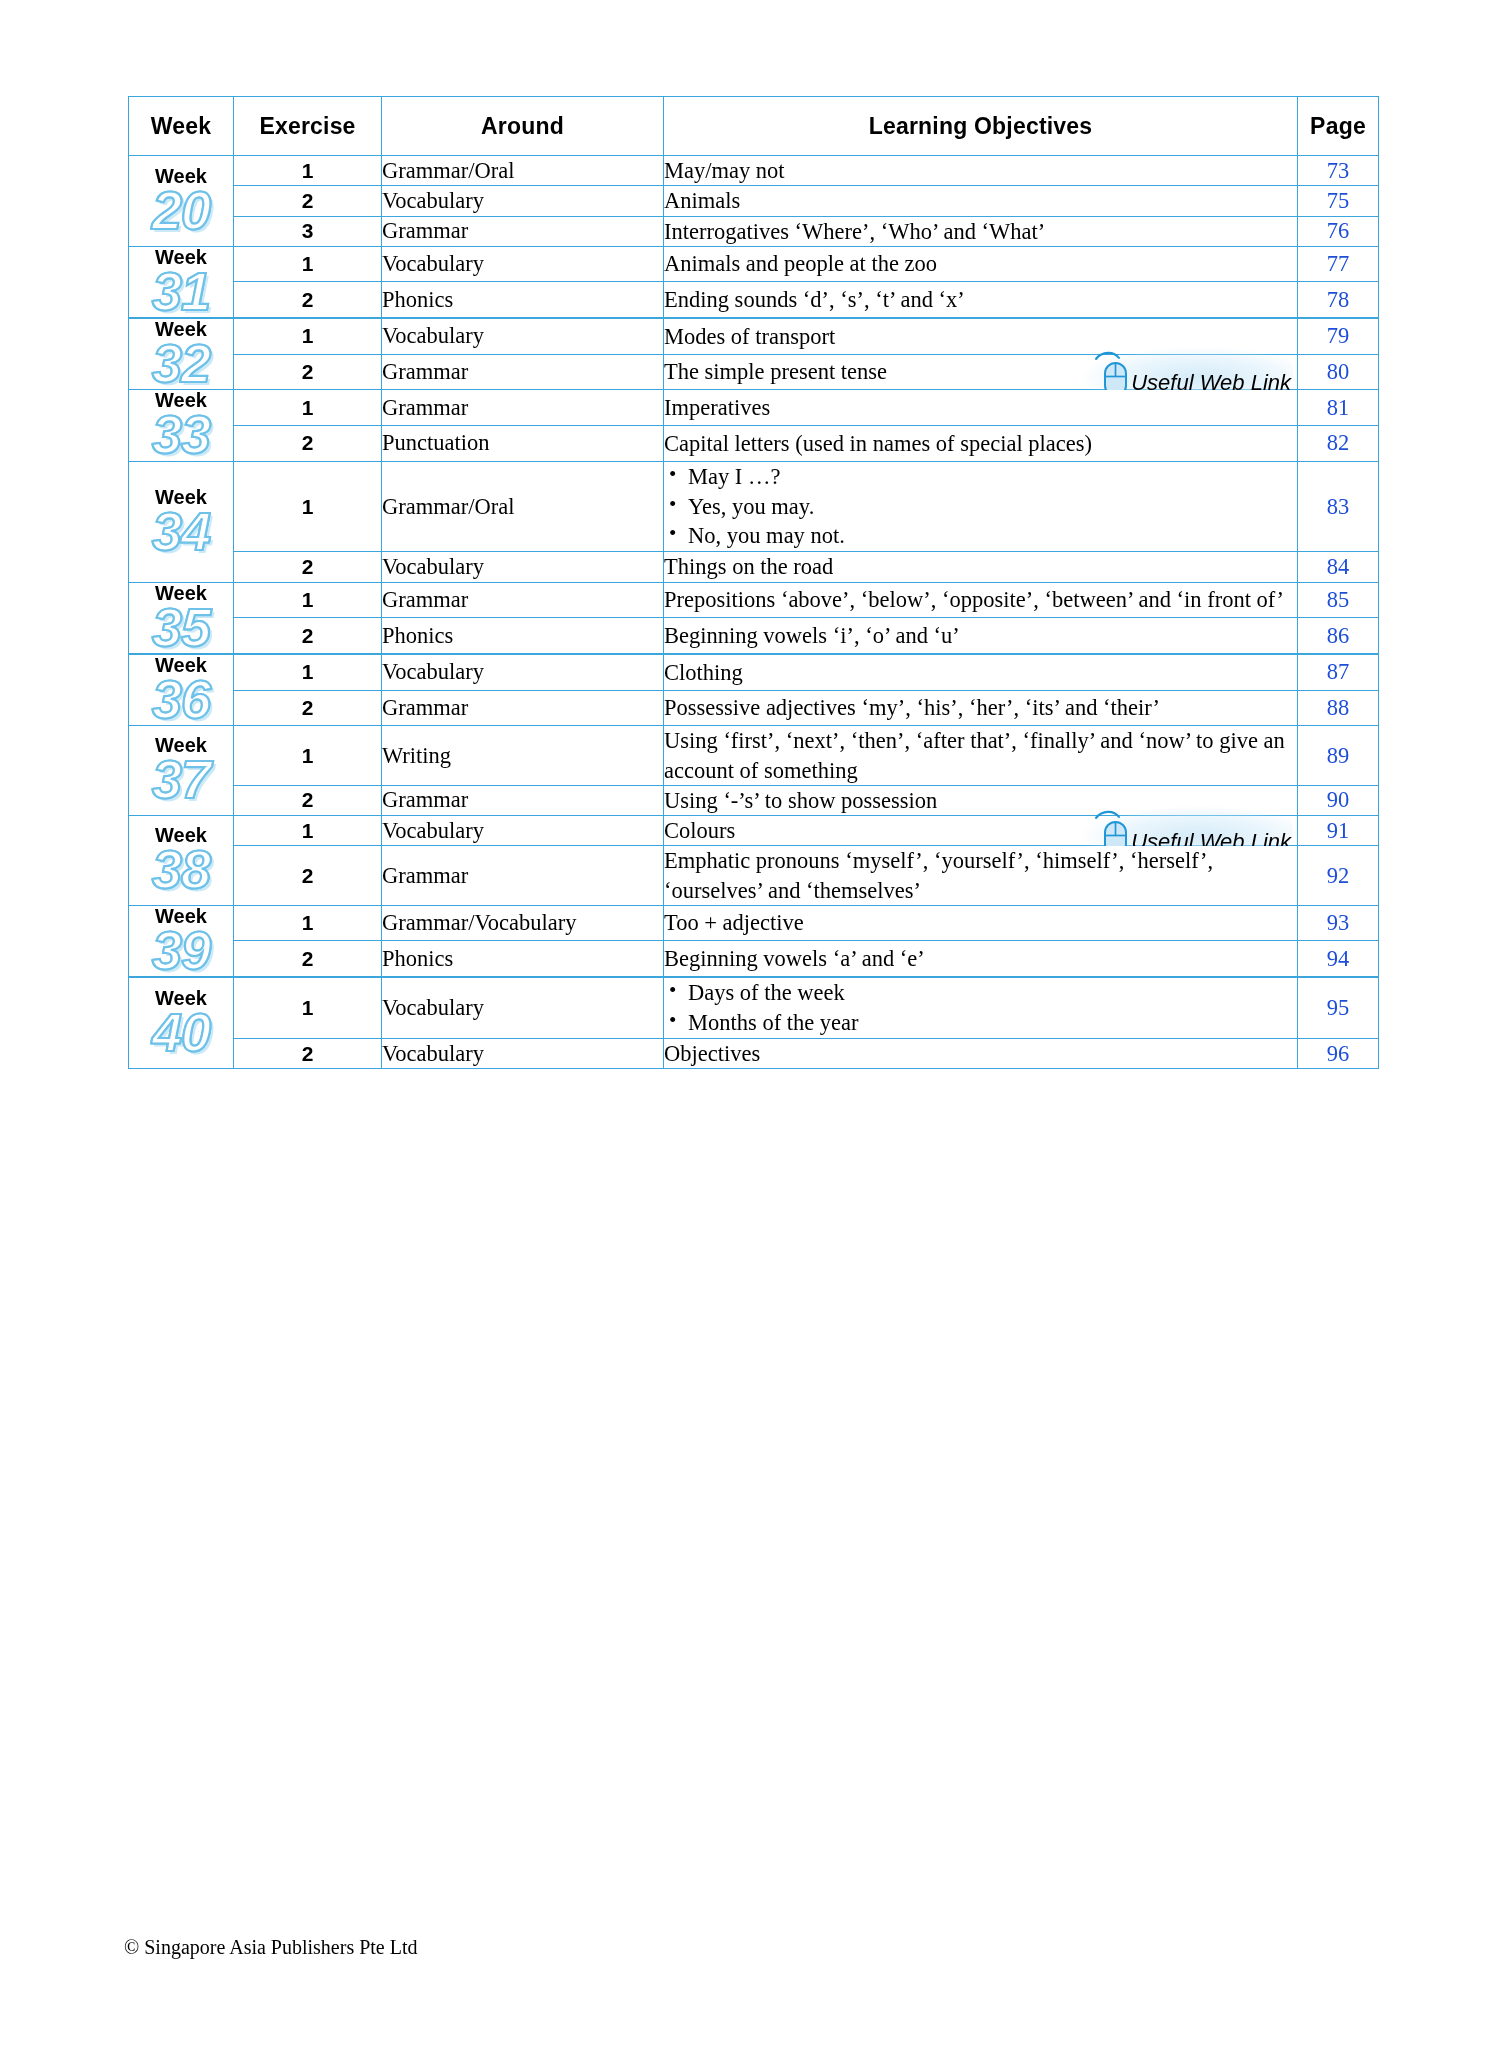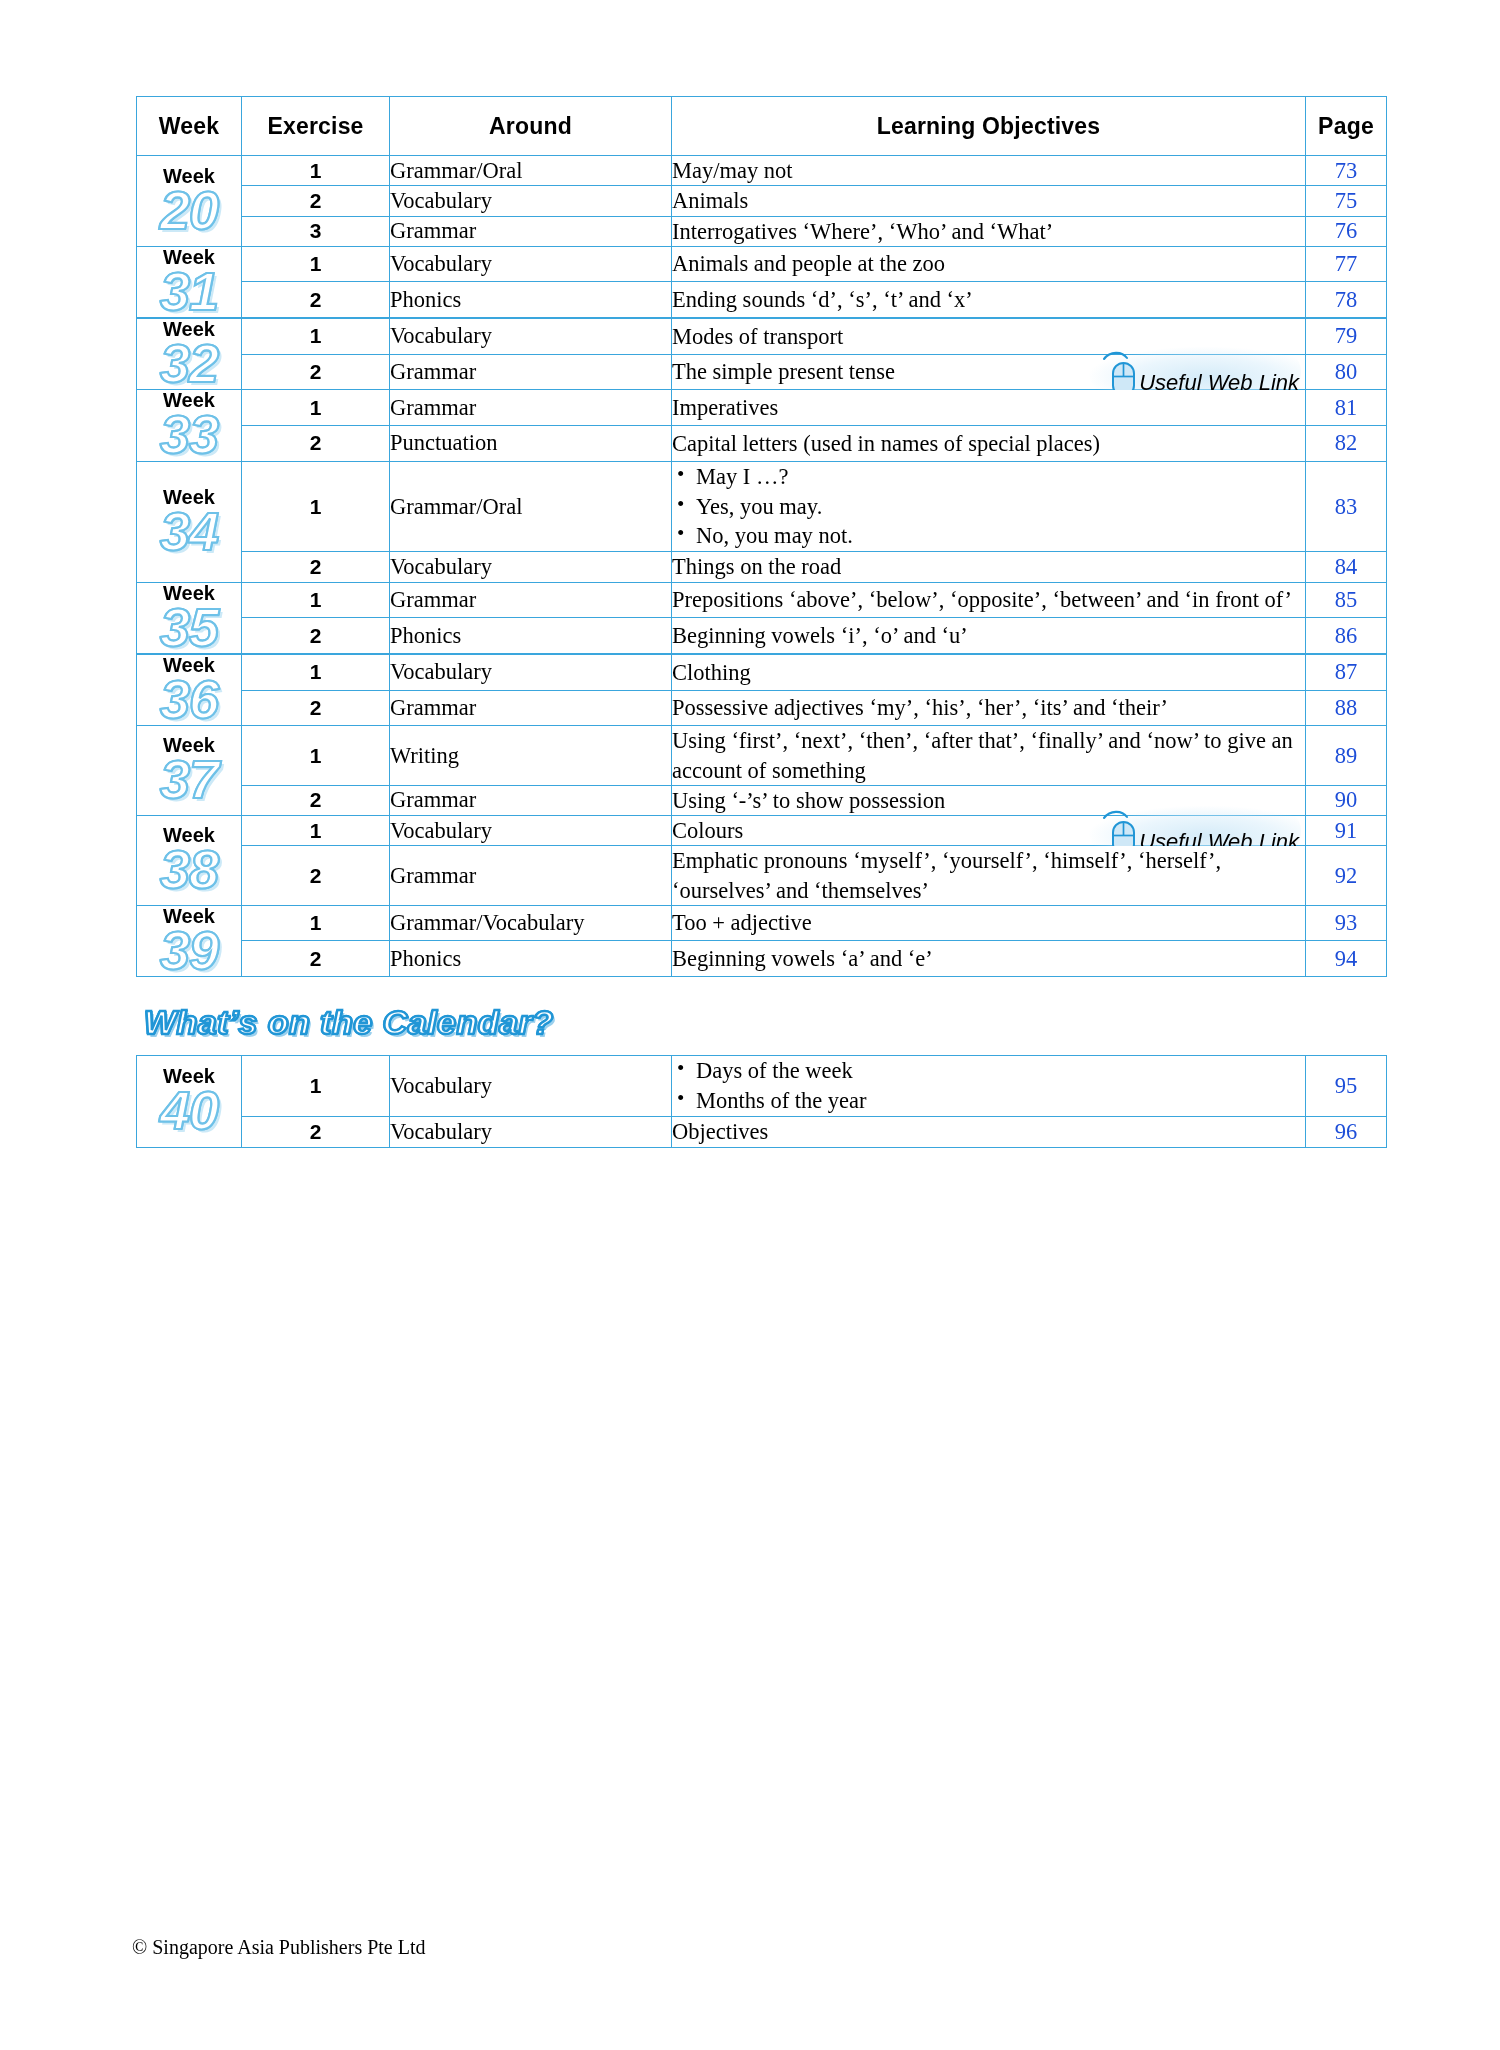--- a/index.html
+++ b/index.html
@@ -9,21 +9,21 @@
   }
   body {
     width: 1500px;
     height: 2050px;
     font-family: "Liberation Serif", serif;
     position: relative;
     overflow: hidden;
   }
   .page {
     position: absolute;
-    left: 8px; top: 0;
+    left: 0; top: 0;
     width: 1416px;
     height: 2050px;
     box-sizing: border-box;
     padding: 16px;
   }
   .content {
     position: absolute;
     left: 128px;
     top: 96px;
     width: 1250px;
@@ -467,21 +467,20 @@
           <tr>
             <td class="ex-cell">2</td>
             <td class="skill-cell">Phonics</td>
             <td class="obj-cell">
               <span class="obj-line">Beginning vowels ‘a’ and ‘e’</span>
             </td>
             <td class="page-cell">94</td>
           </tr>
         </tbody>
       </table>
-      <div class="section-head">What’s on the Calendar?</div>
       <table class="sched">
         <colgroup>
           <col class="c-week">
           <col class="c-ex">
           <col class="c-skill">
           <col class="c-obj">
           <col class="c-page">
         </colgroup>
         <tbody>
           <tr>

